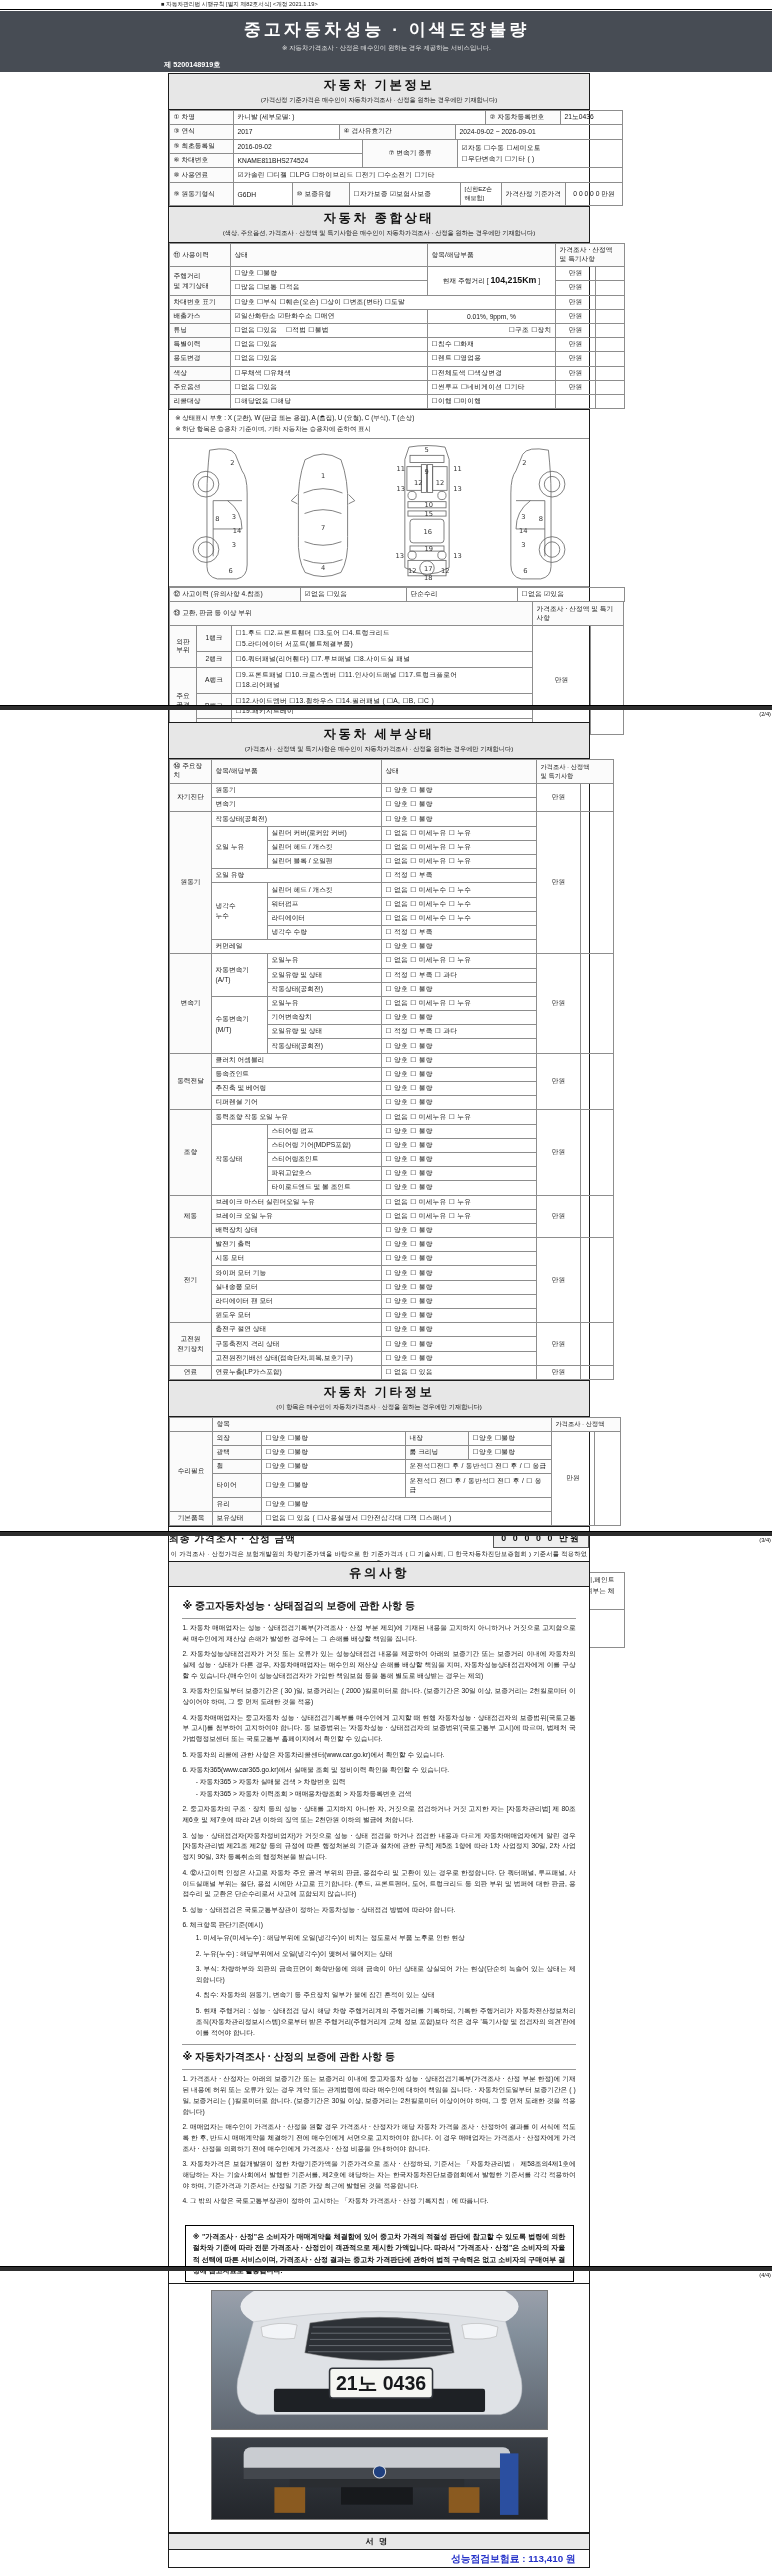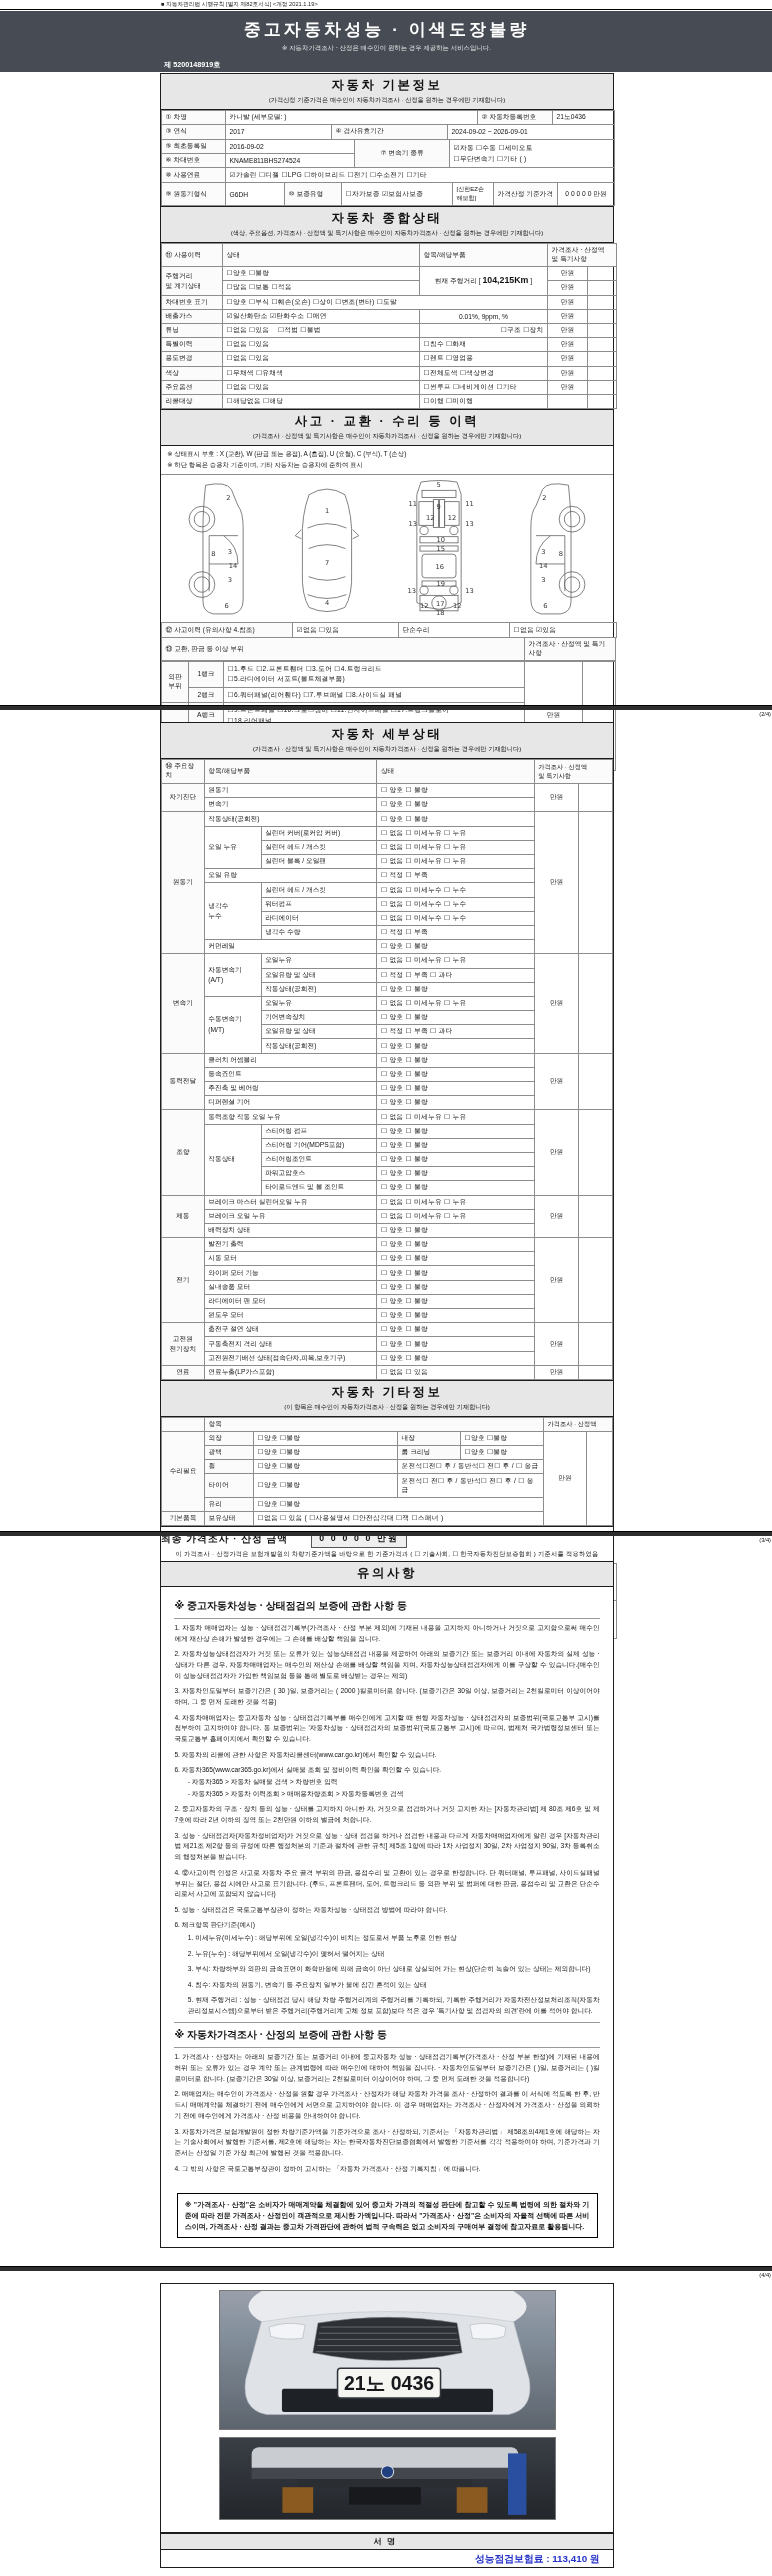--- a/index.html
+++ b/index.html
@@ -5,39 +5,39 @@
   html,body{margin:0;padding:0}
   body{width:773px;height:2576px;overflow:hidden;background:#fff;position:relative;
        font-family:"Liberation Sans","DejaVu Sans",sans-serif;color:#111}
   .topnote{position:absolute;left:161px;top:1px;font-size:5.7px;color:#222}
   .rule{position:absolute;left:0;top:8.8px;width:773px;border-top:1px solid #000;border-bottom:0.5px solid #000;height:1px}
   .band{position:absolute;left:0;top:11.3px;width:773px;height:61px;background:#474c54;color:#fff}
   .band .t1{text-align:center;font-size:17px;font-weight:bold;letter-spacing:3.1px;margin-top:7.2px}
   .band .t2{text-align:center;font-size:10.3px;font-weight:bold;letter-spacing:1.5px;margin-top:3.1px}
   .band .t3{text-align:center;font-size:6.4px;margin-top:2.1px;color:#e8e8e8}
   .band .docno{position:absolute;left:164px;bottom:2.1px;font-size:7.2px;font-weight:bold}
-  .col{position:absolute;left:160px;top:73px;width:454px}
+  .col{position:absolute;left:168px;top:73px;width:422px}
   .sec{border:1px solid #1c1c1c;background:#fff;margin-top:-1px}
   .gh{background:#e7e7e7;text-align:center;padding:3.1px 2.1px 4.1px;border-bottom:0.5px solid #1c1c1c}
   .gh .h{font-size:12.4px;font-weight:bold;letter-spacing:2.6px}
   .gh .sub{font-size:6.2px;margin-top:1.5px}
   table.t{width:100%;border-collapse:collapse;table-layout:fixed}
   .t td{border:0.5px solid #8d8d8d;font-size:6.7px;padding:2.1px 3.6px;vertical-align:middle;overflow:hidden}
   .t .lb{background:#fbfbfb}
   .t .c{text-align:center}
   .pl{white-space:pre-line;line-height:1.55}
   .ck{letter-spacing:0.3px}
   .won{text-align:center;color:#222}
   .vert{text-align:center;white-space:pre-line;line-height:1.3}
   .pmark{width:771px;text-align:right;font-size:5.7px;padding:1.5px 2.1px 3.1px 0}
   .pbreak{width:773px;height:3.6px;background:#2e2e2e;border-top:0.5px solid #000}
   .dlg{display:flex;justify-content:space-around;align-items:center;height:143px;padding:2.1px 5.2px}
   .dlg svg{stroke:#666;fill:none;stroke-width:1.6}
   .dlg text{fill:#333;font-size:13px;stroke:none;font-family:"DejaVu Sans",sans-serif}
-  .finalbox{display:flex;justify-content:flex-start;align-items:center;gap:23px;padding:3.6px 0 2.1px}
+  .finalbox{display:flex;justify-content:space-between;align-items:center;gap:0;padding:3.6px 0 2.1px}
   .finalbox .fl{font-size:9.8px;font-weight:bold;letter-spacing:1px}
   .finalbox .fv{border:0.5px solid #555;background:#efefef;font-size:8.8px;font-weight:bold;padding:1.5px 7.2px;letter-spacing:2.1px}
   .basisnote{text-align:center;font-size:6.2px;padding:0 0 3.6px;border-bottom:0.5px solid #1c1c1c}
   .noti{padding:5.2px 13.4px 7.2px;font-size:6.7px;line-height:1.62}
   .noti .st{font-size:10px;font-weight:bold;margin:5.2px 0 4.1px}
   .noti p{margin:0 0 4.6px;text-align:justify}
   .noti .ind{margin-left:13.4px}
   .warnbox{border:1px solid #000;margin:6.2px 15.5px 8.2px;padding:5.2px 7.2px;font-size:7px;line-height:1.6;font-weight:bold;text-align:justify}
   .photos{padding:6.2px 0 4.1px;text-align:center}
   .ph{margin:0 auto 7.2px;border:0.5px solid #777;position:relative;overflow:hidden}
@@ -235,24 +235,20 @@
           <td class="ck">☐해당없음 ☐해당</td>
           <td class="ck">☐이행  ☐미이행</td>
           <td></td>
             <td></td>
           </tr>
     </tbody>
       </table>
   </div>
 
   <div class="sec">
-    <div class="gh">
-        <div class="h">사고 · 교환 · 수리 등 이력</div>
-      <div class="sub">(가격조사 · 산정액 및 특기사항은 매수인이 자동차가격조사 · 산정을 원하는 경우에만 기재합니다)</div>
-      </div>
     <div style="border-bottom:0.5px solid #8d8d8d;padding:3.1px 6.2px;font-size:6.4px;line-height:1.7">
       <div>※ 상태표시 부호 : X (교환), W (판금 또는 용접), A (흠집), U (요철), C (부식), T (손상)</div>
       <div>※ 하단 항목은 승용차 기준이며, 기타 자동차는 승용차에 준하여 표시</div>
     </div>
     <div class="dlg" style="border-bottom:0.5px solid #8d8d8d">
       <svg width="88" height="138" viewBox="0 0 170 268">
         <path d="M55,12 Q95,4 105,20 L118,52 Q128,64 128,95 L128,235 Q128,258 108,262 L70,262 Q50,258 50,238 L50,95 Q50,60 55,12 Z"></path>
         <circle cx="48" cy="78" r="25"></circle>
           <circle cx="48" cy="78" r="15"></circle>
         <circle cx="48" cy="205" r="25"></circle>

